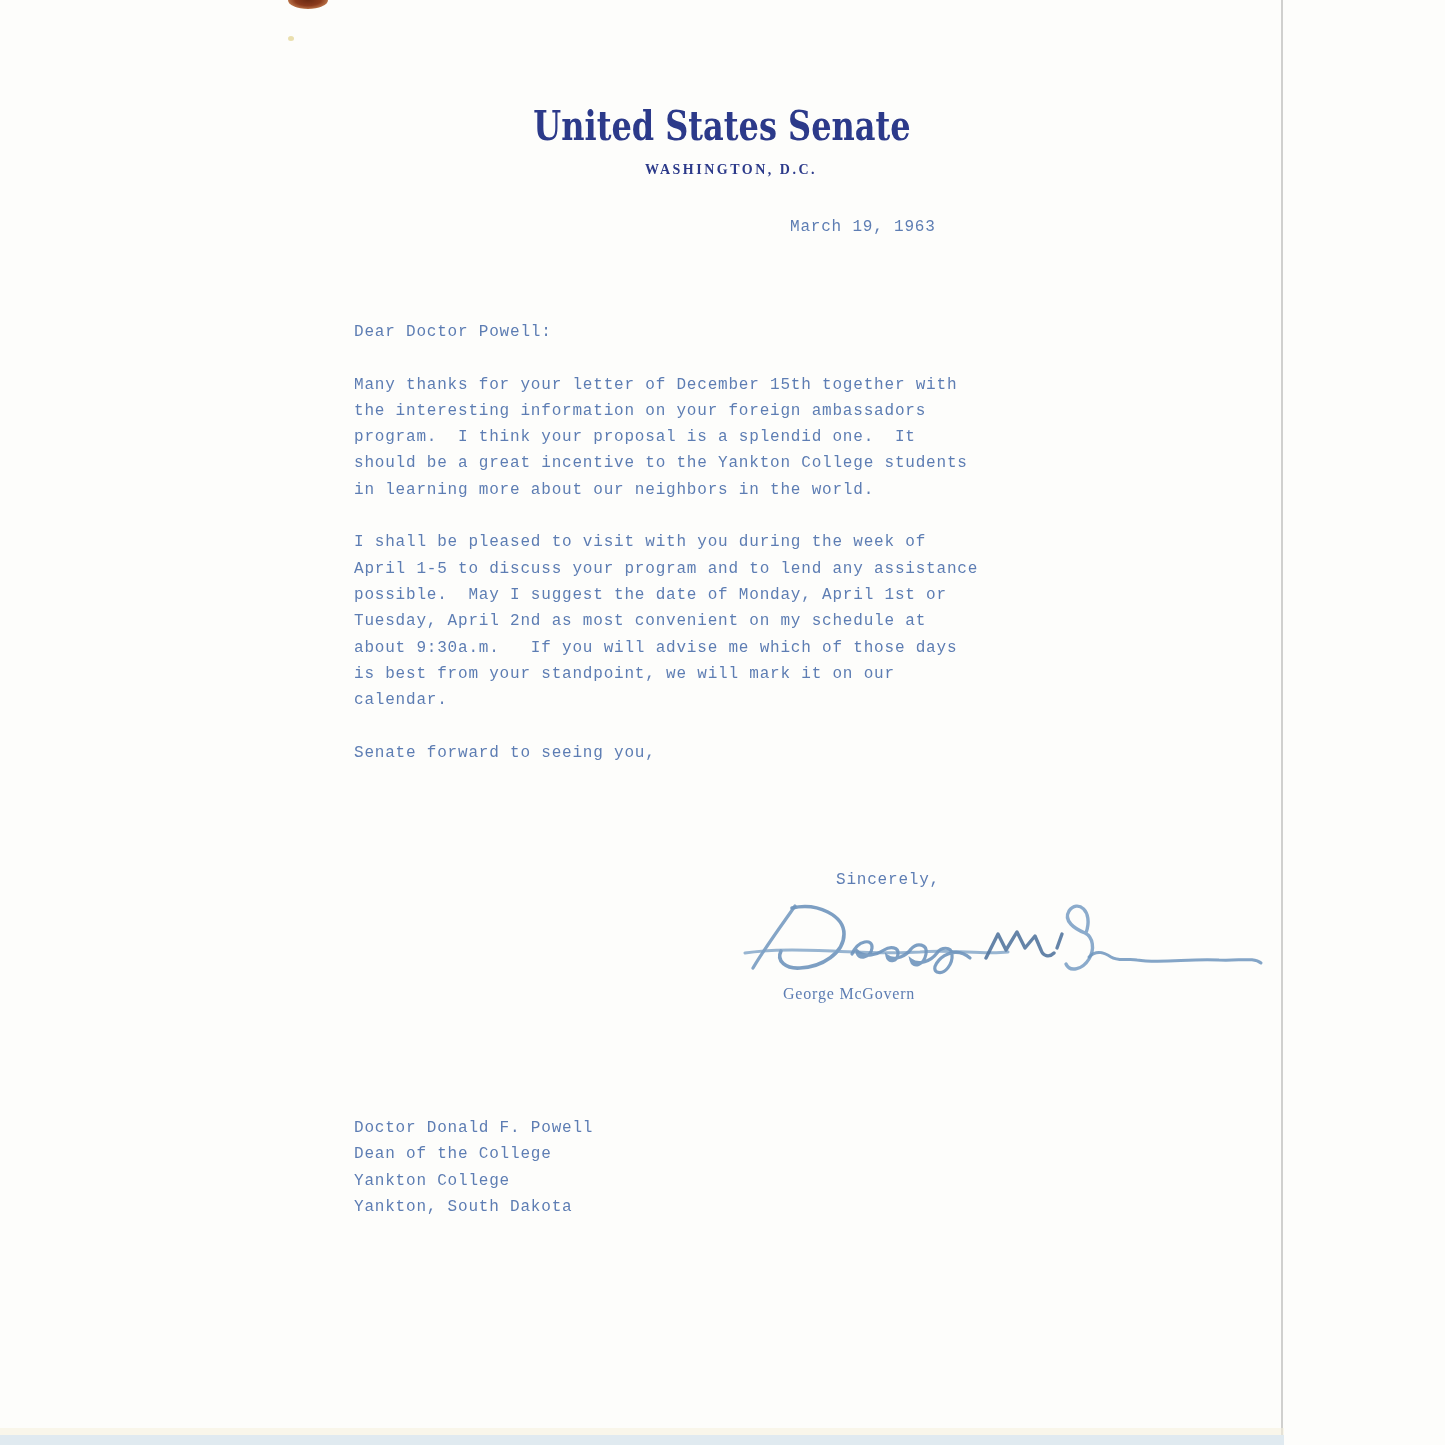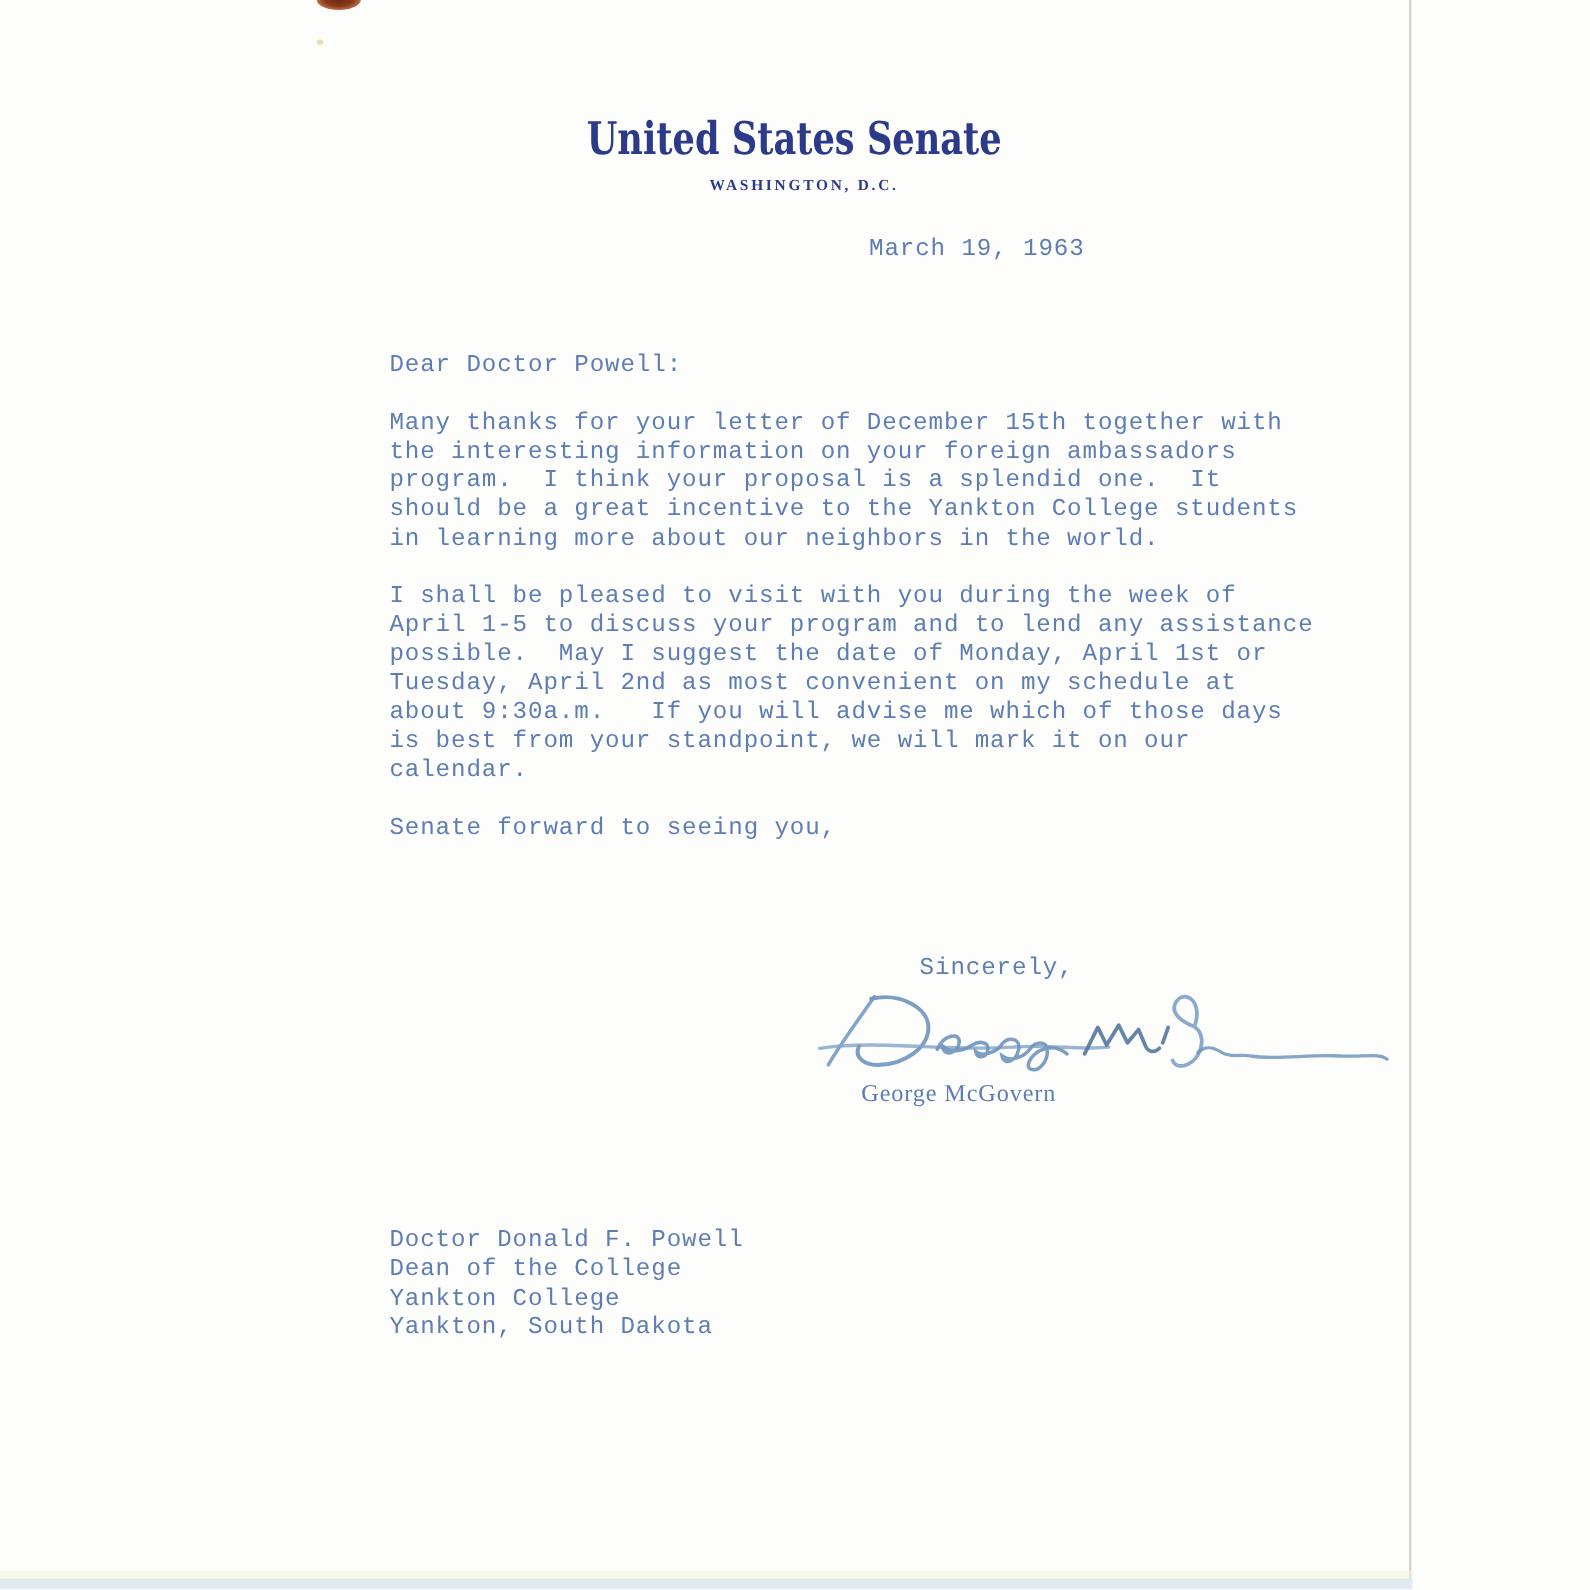--- a/index.html
+++ b/index.html
@@ -26,21 +26,21 @@
 
   
   .lh-title{position:absolute;left:722px;top:104px;transform:translateX(-50%) scaleX(.78);transform-origin:center top;
             font-family:"DejaVu Serif","Liberation Serif",serif;font-weight:700;font-size:41px;line-height:1.1;
             color:var(--navy);white-space:nowrap;}
   .lh-sub{position:absolute;left:719px;top:162px;transform:translateX(-50%);
           font-family:Liberation Serif, serif;font-weight:700;font-size:14px;
           letter-spacing:2.5px;color:var(--navy);white-space:nowrap;margin-left:12px;}
 
   
-  .tw{color:var(--ink);font-size:22px;letter-spacing:.8px;line-height:26.3px;white-space:pre;}
+  .tw{color:var(--ink);font-size:16px;letter-spacing:.8px;line-height:26.3px;white-space:pre;}
   .date{position:absolute;left:790px;top:214px;}
   .body-flow{position:absolute;left:354px;top:319px;width:880px;}
   .body-flow .block{margin:0 0 26.3px 0;}
   .closing{position:absolute;left:788px;top:867px;margin-left:48px;}
   .typed-name{position:absolute;left:783px;top:981px;font-family:Liberation Serif, serif;}
   .recipient{position:absolute;left:354px;top:1115px;}
 
   .sig-wrap{position:absolute;left:740px;top:892px;width:530px;height:95px;}
   .sig-wrap svg{display:block;width:100%;height:100%;}
 </style>

